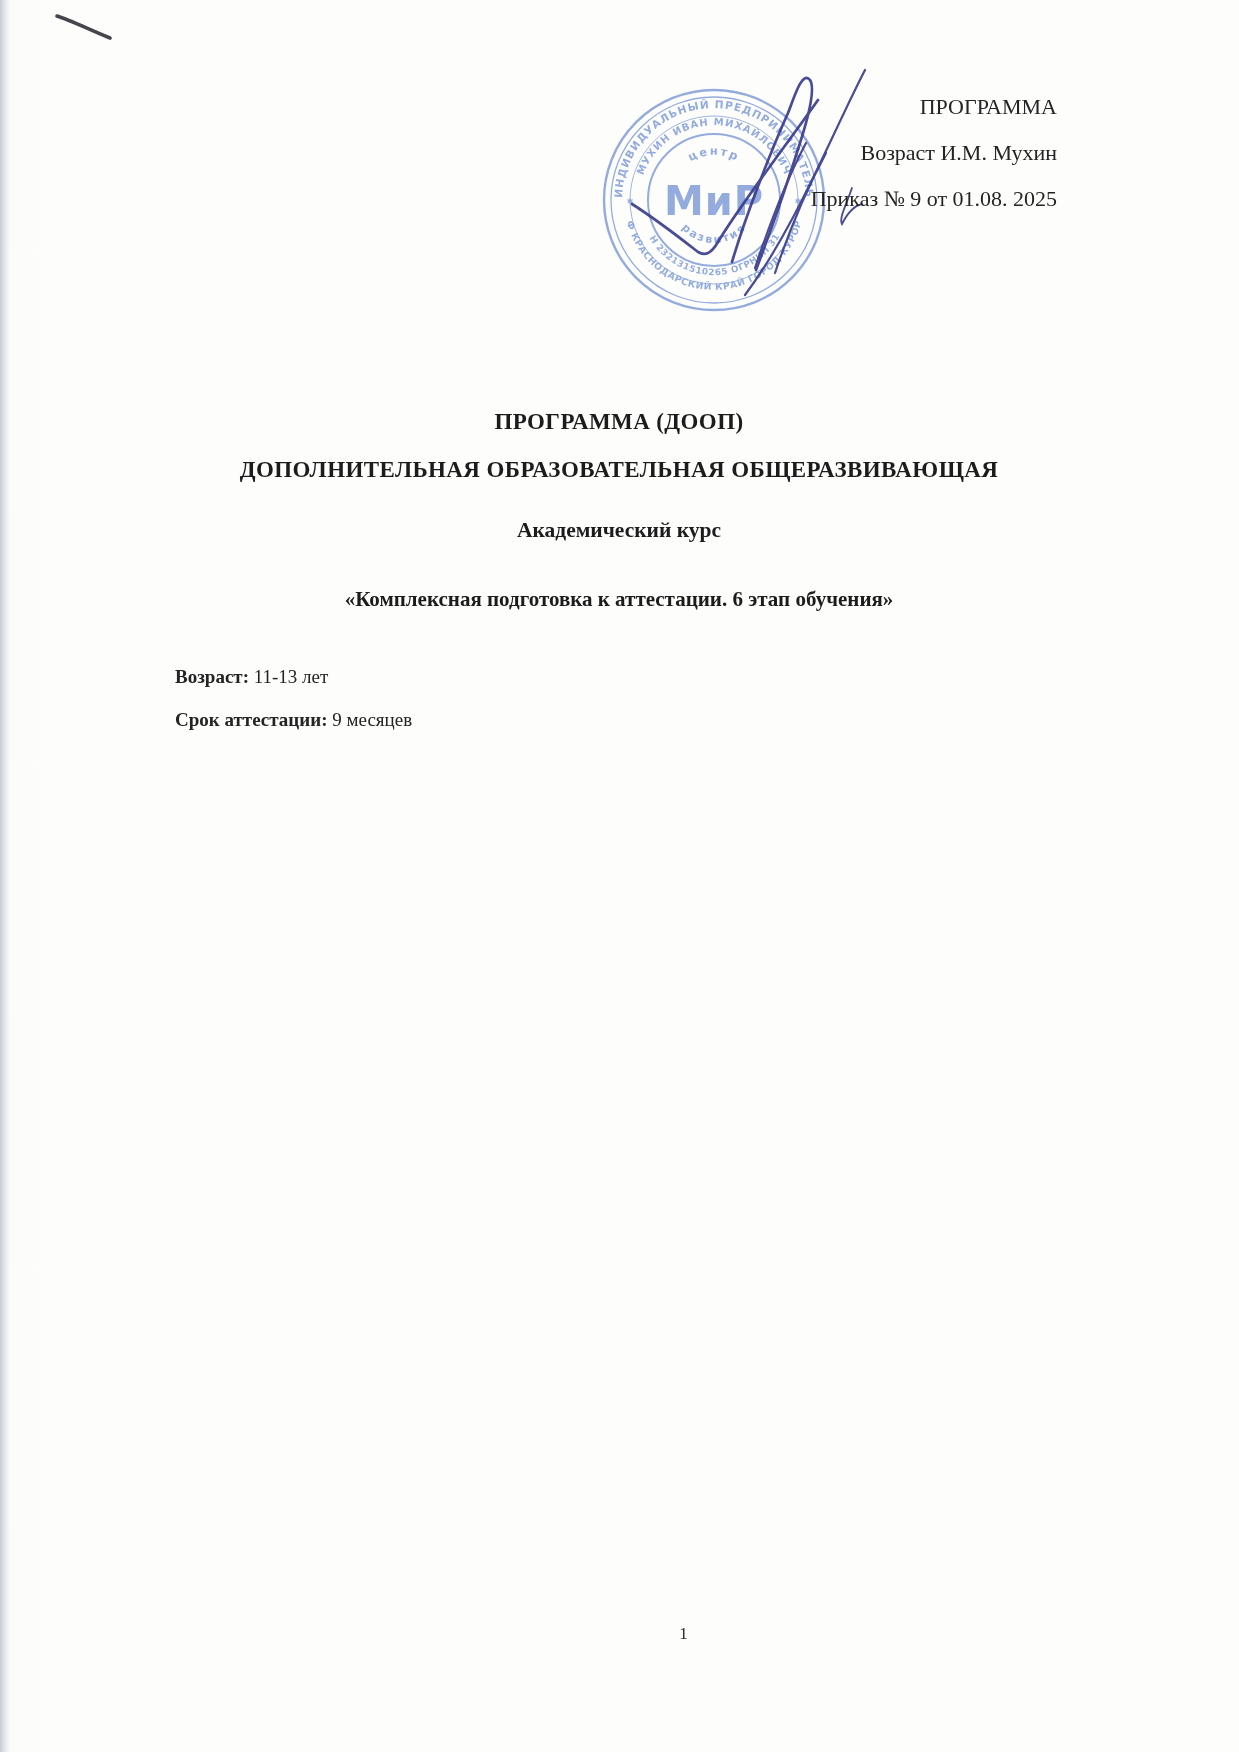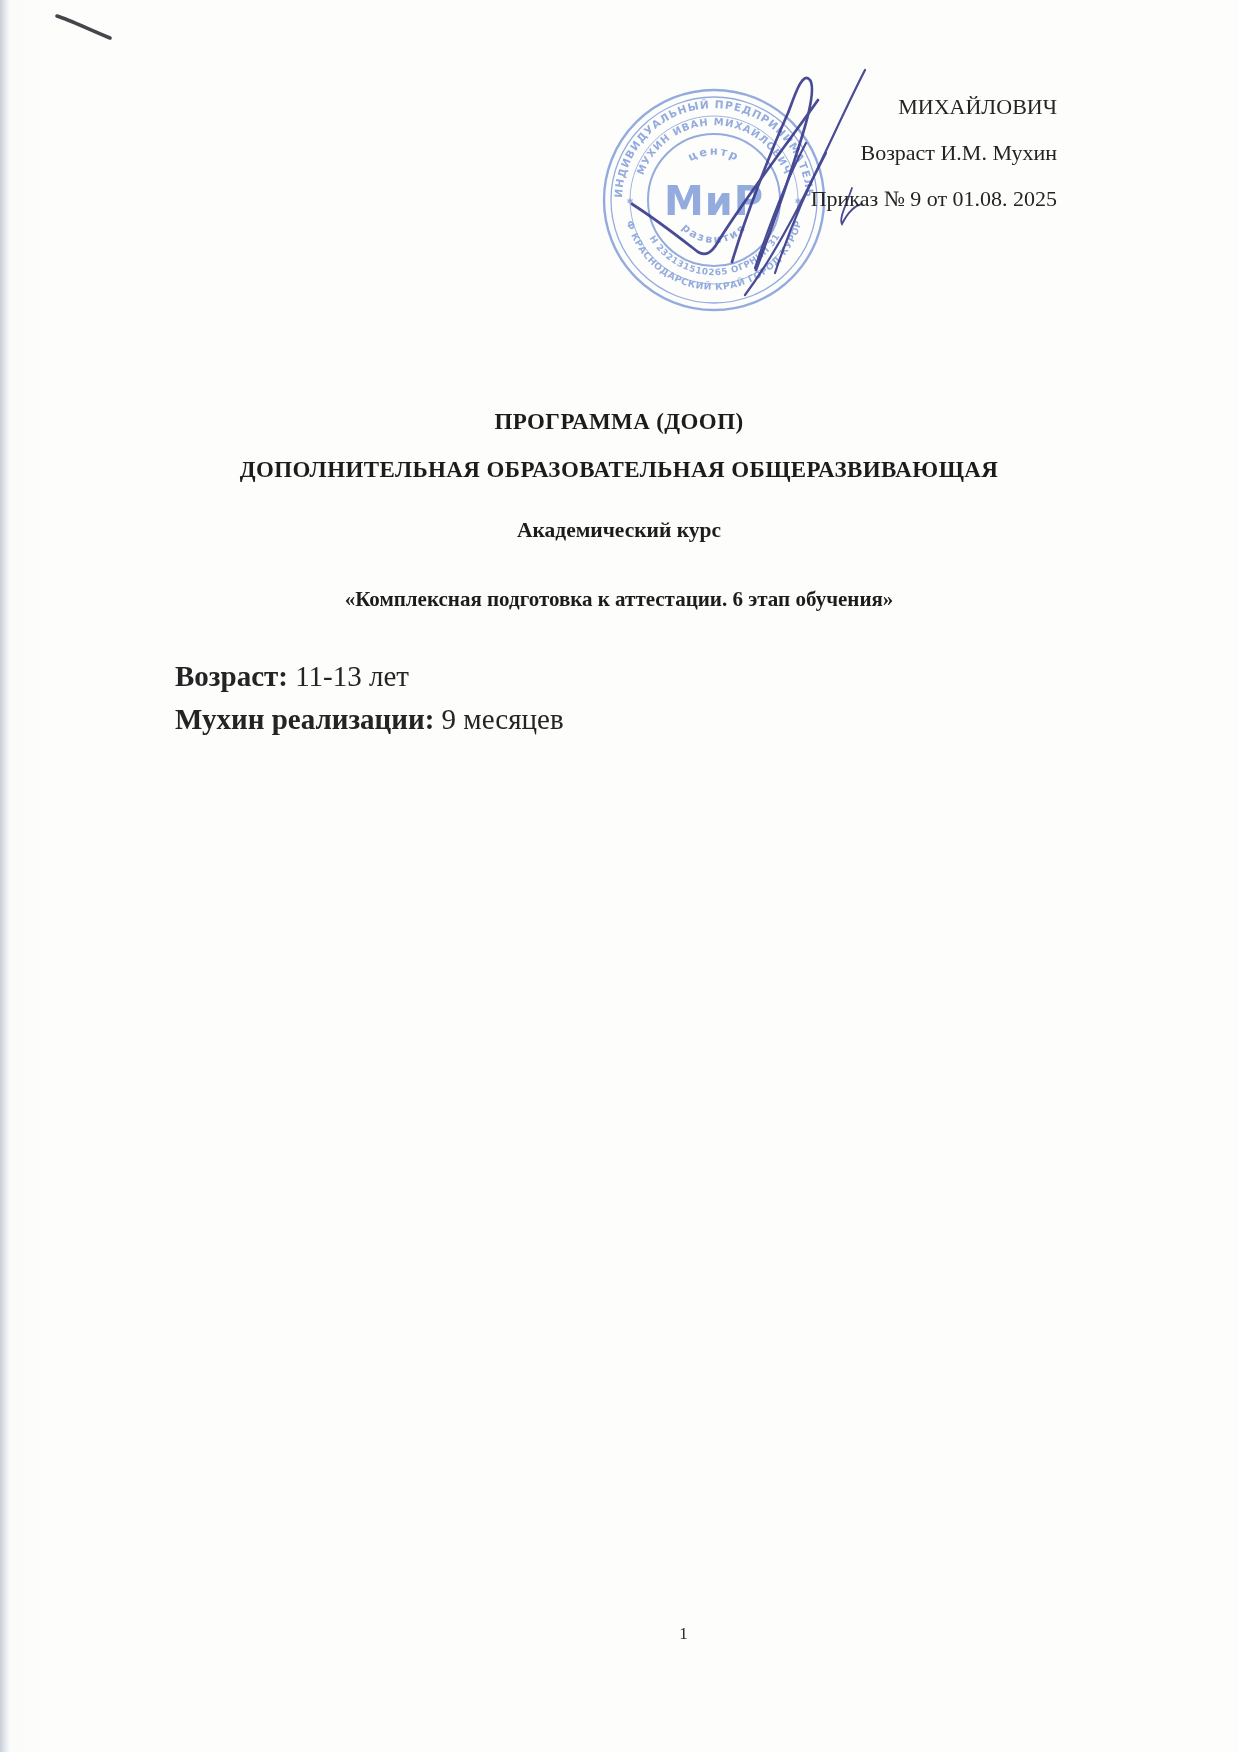--- a/index.html
+++ b/index.html
@@ -84,21 +84,21 @@
     top: 587px;
     text-align: center;
     font-weight: bold;
     font-size: 21px;
     color: #1c1c1c;
   }
   .meta {
     position: absolute;
     left: 175px;
     top: 655px;
-    font-size: 29px;
+    font-size: 19px;
     line-height: 43px;
     color: #242424;
   }
   .meta .lbl { font-weight: bold; }
   .page-number {
     position: absolute;
     left: 0; right: 0;
     top: 1624px;
     text-align: center;
     font-size: 17px;
@@ -164,36 +164,36 @@
       <path stroke-width="2.7" d="M42,146 C70,164 90,180 108,194 C116,199 122,194 128,184 C150,147 200,82 228,42"></path>
       <path stroke-width="2.7" d="M142,204 C155,160 180,95 198,55 C204,40 212,12 220,22 C226,31 218,60 210,85 C196,130 178,180 166,212"></path>
       <path stroke-width="2.2" d="M165,210 C180,165 200,115 216,85"></path>
       <path stroke-width="2.2" d="M185,215 C200,170 220,125 236,95"></path>
       <path stroke-width="2.2" d="M275,12 C240,80 205,170 155,237"></path>
       <path stroke-width="1.8" d="M262,130 C255,150 249,160 252,166 C257,156 263,148 272,146"></path>
     </g>
   </svg>
 
   <div class="approval">
-    <div>МИХАЙЛОВИЧ</div>
+    <div>ПРОГРАММА</div>
     <div>Возраст И.М. Мухин</div>
     <div>Приказ № 9 от 01.08. 2025</div>
   </div>
 
   <div class="doc-title">
     <div>ПРОГРАММА (ДООП)</div>
     <div>ДОПОЛНИТЕЛЬНАЯ ОБРАЗОВАТЕЛЬНАЯ ОБЩЕРАЗВИВАЮЩАЯ</div>
   </div>
 
   <div class="course-type">Академический курс</div>
 
   <div class="course-name">«Комплексная подготовка к аттестации. 6 этап обучения»</div>
 
   <div class="meta">
     <div><span class="lbl">Возраст:</span><span> 11-13 лет</span></div>
-    <div><span class="lbl">Мухин реализации:</span><span> 9 месяцев</span></div>
+    <div><span class="lbl">Срок аттестации:</span><span> 9 месяцев</span></div>
   </div>
 
   <div class="page-number">
     <span>1</span>
   </div>
 
 </div>
 
 </body></html>

